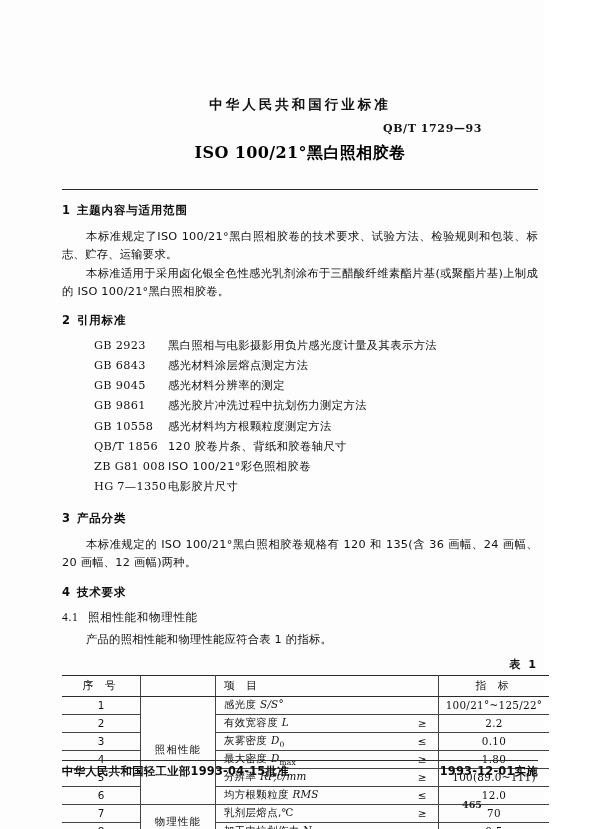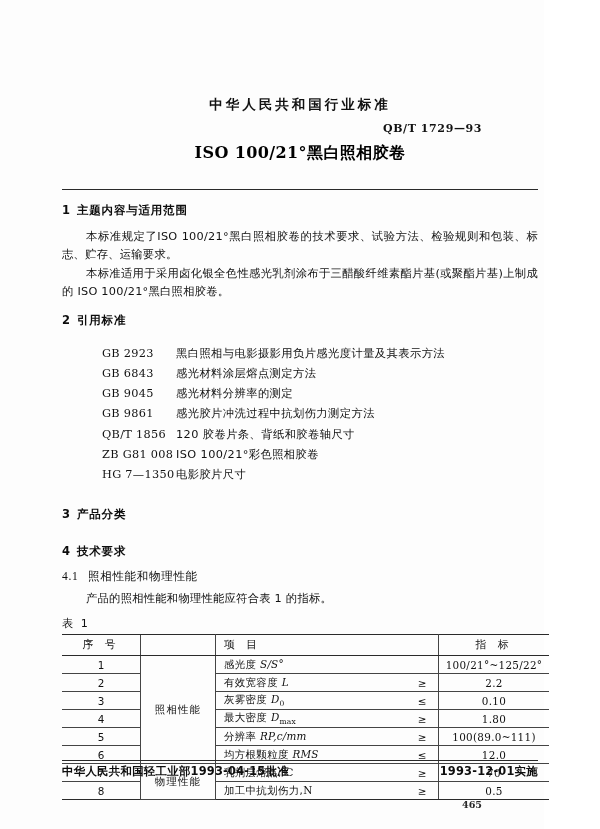--- a/index.html
+++ b/index.html
@@ -111,21 +111,21 @@
   }
   p.indent { text-indent: 24px; }
   .sp-6  { height: 6px; }
   .sp-8  { height: 8px; }
   .sp-10 { height: 10px; }
   .sp-12 { height: 12px; }
   .sp-14 { height: 14px; }
 
   
   .ref-list {
-    margin: 8px;
+    margin: 0;
     padding: 0;
     list-style: none;
   }
   .ref-list li {
     font-size: 11.3px;
     line-height: 1.78;
     letter-spacing: 0.25px;
     padding-left: 32px;
     white-space: nowrap;
     color: #111;
@@ -133,25 +133,26 @@
   .ref-code {
     display: inline-block;
     min-width: 74px;
     font-family: "DejaVu Serif", "Liberation Serif", serif;
     letter-spacing: 0.3px;
   }
   .ref-name { letter-spacing: 0.4px; }
 
   
   .table-caption {
-    text-align: left;
+    text-align: right;
     font-size: 11.2px;
     letter-spacing: 2px;
     margin: 0;
     color: #111;
+    font-weight: bold;
   }
   table.spec {
     border-collapse: collapse;
     width: 476px;
     margin-top: 3px;
     table-layout: fixed;
   }
   table.spec td, table.spec th {
     font-size: 10.4px;
     font-weight: normal;
@@ -270,36 +271,40 @@
       <li>
         <span class="ref-code">GB 6843</span><span class="ref-name">感光材料涂层熔点测定方法</span>
       </li>
       <li>
         <span class="ref-code">GB 9045</span><span class="ref-name">感光材料分辨率的测定</span>
       </li>
       <li>
         <span class="ref-code">GB 9861</span><span class="ref-name">感光胶片冲洗过程中抗划伤力测定方法</span>
       </li>
       <li>
+        <span class="ref-code">GB 10558</span><span class="ref-name">感光材料均方根颗粒度测定方法</span>
+      </li>
+      <li>
         <span class="ref-code">QB/T 1856</span><span class="ref-name">120 胶卷片条、背纸和胶卷轴尺寸</span>
       </li>
       <li>
         <span class="ref-code">ZB G81 008</span><span class="ref-name">ISO 100/21°彩色照相胶卷</span>
       </li>
       <li>
         <span class="ref-code">HG 7—1350</span><span class="ref-name">电影胶片尺寸</span>
       </li>
     </ul>
 
     <div class="sp-14"></div>
 
     <h2 class="sec">
       <span class="num">3</span><span>产品分类</span>
     </h2>
     <div class="sp-10"></div>
+    <p class="para indent">本标准规定的 ISO 100/21°黑白照相胶卷规格有 120 和 135(含 36 画幅、24 画幅、20 画幅、12 画幅)两种。</p>
 
     <div class="sp-12"></div>
 
     <h2 class="sec">
       <span class="num">4</span><span>技术要求</span>
     </h2>
     <div class="sp-10"></div>
 
     <h3 class="subsec">
       <span class="num">4.1</span><span>照相性能和物理性能</span>

